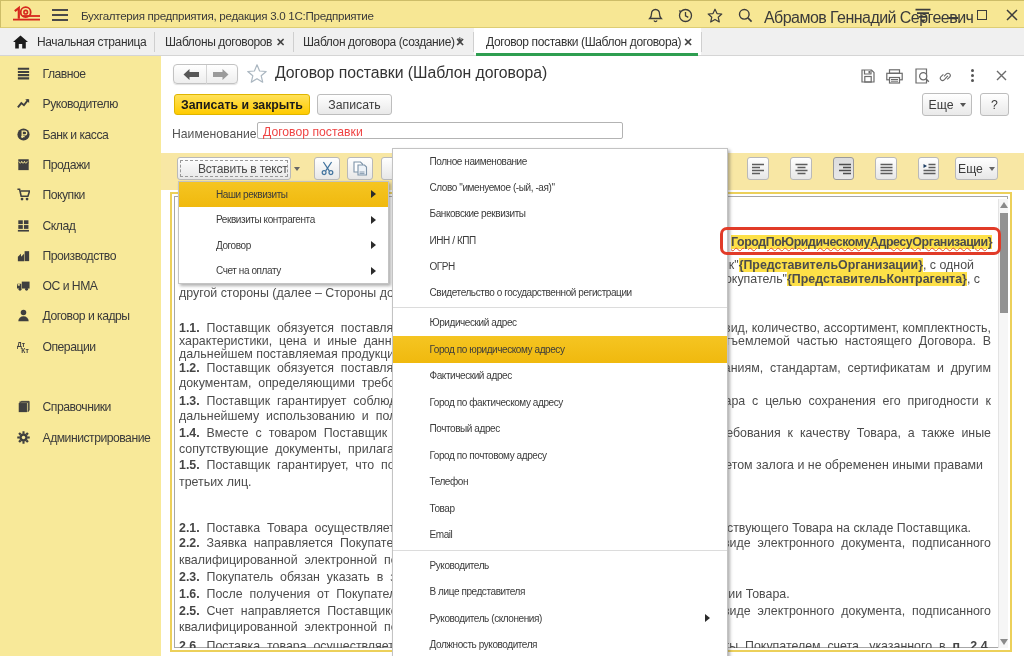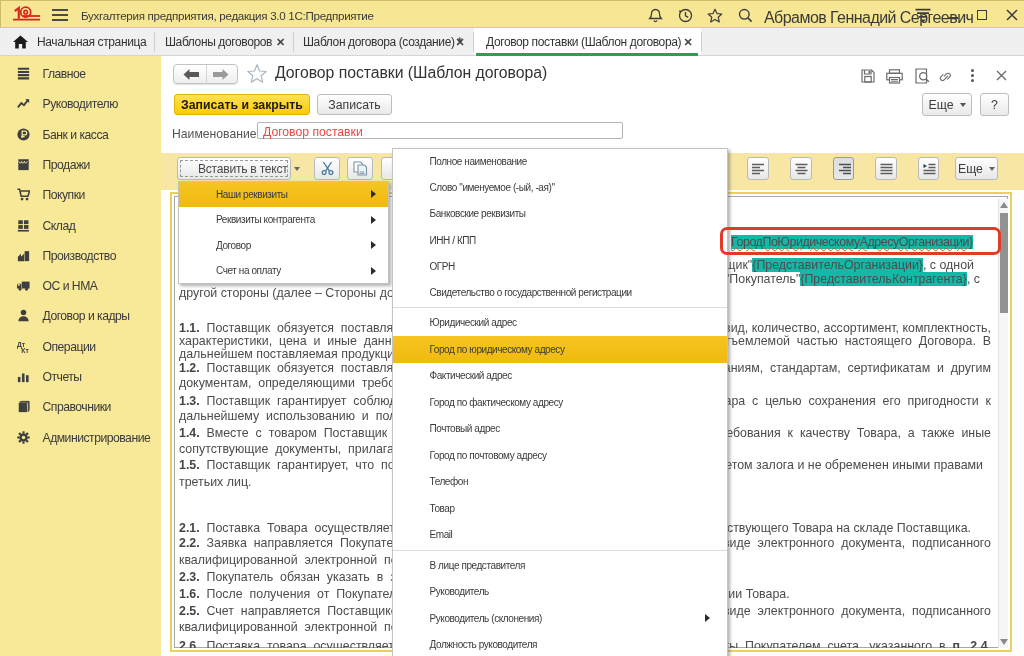--- a/index.html
+++ b/index.html
@@ -36,21 +36,21 @@
   .tbtn { position:absolute; top:4px; height:23px; border:1px solid #b9b9b9; border-radius:3px; background:linear-gradient(#ffffff,#e7e7e7); }
   .tbtn.pressed { background:linear-gradient(#dcdcdc,#e8e8e8); border-color:#9a9a9a; }
 
   
   #docframe { position:absolute; left:170px; top:192px; width:841.5px; height:459.5px; border:2px solid #ecd05a; background:#fff; }
   #docinner { position:absolute; left:2px; top:2px; width:833.5px; height:451.5px; border:1px solid #a7a7a7; background:#fff; }
   #docsb { position:absolute; left:826px; top:5px; width:10px; height:449px; background:#f6f6f6; border-left:1px solid #e3e3e3; }
   .dline { position:absolute; font-size:12.4px; color:#4c4c4c; white-space:nowrap; line-height:14px; }
   .dl { left:179px; width:400px; overflow:hidden; }
   .dline b { color:#454545; }
-  .hl { background:#14b8a6; font-weight:normal; }
+  .hl { background:#fde047; font-weight:bold; }
 
   
   .menu { position:absolute; background:#fff; border:1px solid #c3c3c3; box-shadow:2px 2px 3px rgba(80,80,80,.45); z-index:10; }
   .mi { position:relative; display:flex; align-items:center; font-size:10px; letter-spacing:-0.42px; color:#3b3b3b; }
   .mi .txt { margin-left:37px; }
   .mi.hl2 { background:linear-gradient(#f5c522,#f0b90e); }
   .mi .arr { position:absolute; width:0; height:0; border-top:4px solid transparent; border-bottom:4px solid transparent; border-left:5.5px solid #2b2b2b; }
   .msep { height:1px; background:#dcdcdc; margin:1.5px 0; }
 
   
@@ -188,28 +188,20 @@
         <path d="M1.5 14 a6 5.5 0 0 1 12 0 z" fill="#3f3f3f"></path>
       </svg>
       <span class="lbl">Договор и кадры</span>
     </div>
     <div class="sbitem" style="top:275.7px">
       <svg width="13" height="13" viewBox="0 0 15 15">
         <text x="0" y="7.5" font-size="7.8" font-weight="bold" fill="#3f3f3f" font-family="Liberation Sans">Дт</text>
         <text x="5" y="15" font-size="7.8" font-weight="bold" fill="#3f3f3f" font-family="Liberation Sans">Кт</text>
       </svg>
       <span class="lbl">Операции</span>
-    </div>
-    <div class="sbitem" style="top:306px">
-      <svg width="13" height="13" viewBox="0 0 15 15">
-        <rect x="1" y="8" width="3" height="6" fill="#3f3f3f"></rect>
-        <rect x="5.7" y="4" width="3" height="10" fill="#3f3f3f"></rect>
-        <rect x="10.4" y="6" width="3" height="8" fill="#3f3f3f"></rect>
-      </svg>
-      <span class="lbl">Отчеты</span>
     </div>
     <div class="sbitem" style="top:336px">
       <svg width="13" height="13" viewBox="0 0 15 15">
         <rect x="2" y="3.5" width="9.5" height="10.5" fill="#3f3f3f"></rect>
         <path d="M3.5 3.5 V2.5 h9.5 v10.5 h-1" fill="none" stroke="#3f3f3f" stroke-width="1.3"></path>
         <path d="M5 2.5 V1.6 h9 v10.4 h-1" fill="none" stroke="#3f3f3f" stroke-width="1.1"></path>
       </svg>
       <span class="lbl">Справочники</span>
     </div>
     <div class="sbitem" style="top:366.6px">
@@ -448,24 +440,24 @@
       <span class="txt">Телефон</span>
     </div>
     <div class="mi " style="height:26.5px">
       <span class="txt">Товар</span>
     </div>
     <div class="mi " style="height:26.5px">
       <span class="txt">Email</span>
     </div>
     <div class="msep"></div>
     <div class="mi" style="height:26.5px">
+      <span class="txt">Руководитель</span>
+    </div>
+    <div class="mi" style="height:26.5px">
       <span class="txt">В лице представителя</span>
-    </div>
-    <div class="mi" style="height:26.5px">
-      <span class="txt">Руководитель</span>
     </div>
     <div class="mi" style="height:26.5px">
       <span class="txt">Руководитель (склонения)</span>
       <span class="arr" style="right:17px"></span>
     </div>
     <div class="mi" style="height:26.5px">
       <span class="txt">Должность руководителя</span>
     </div>
   </div>
 

